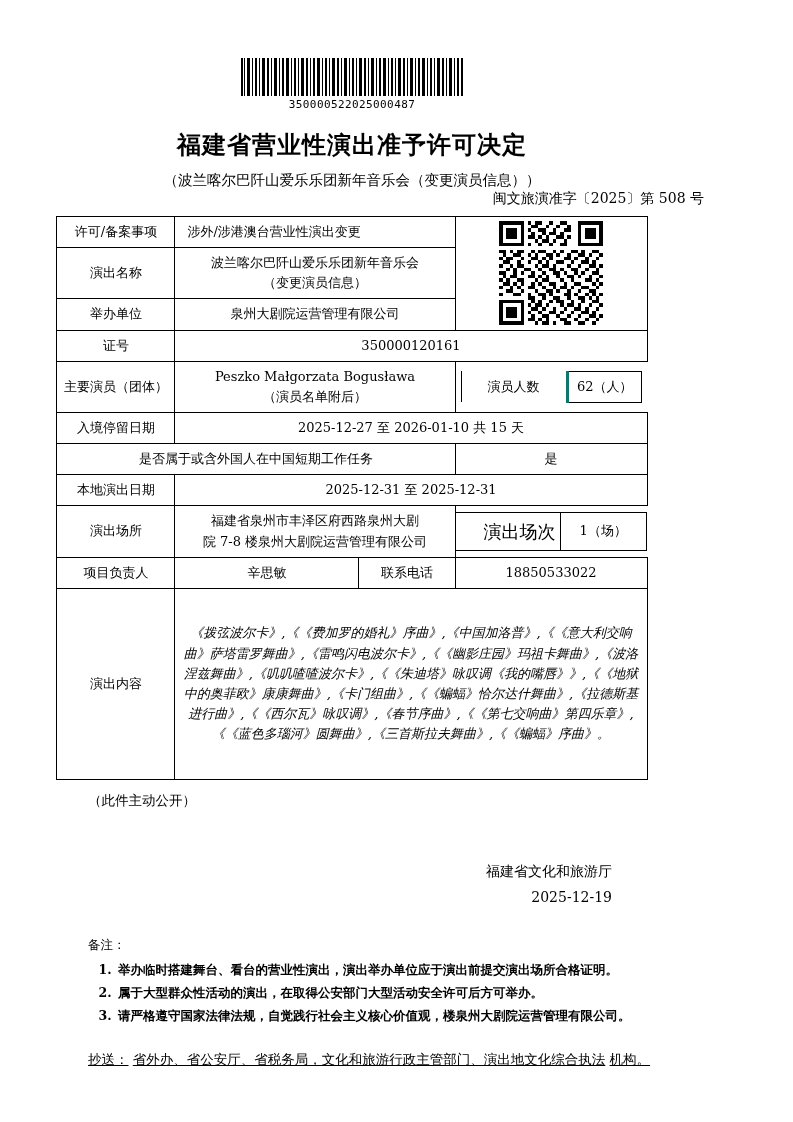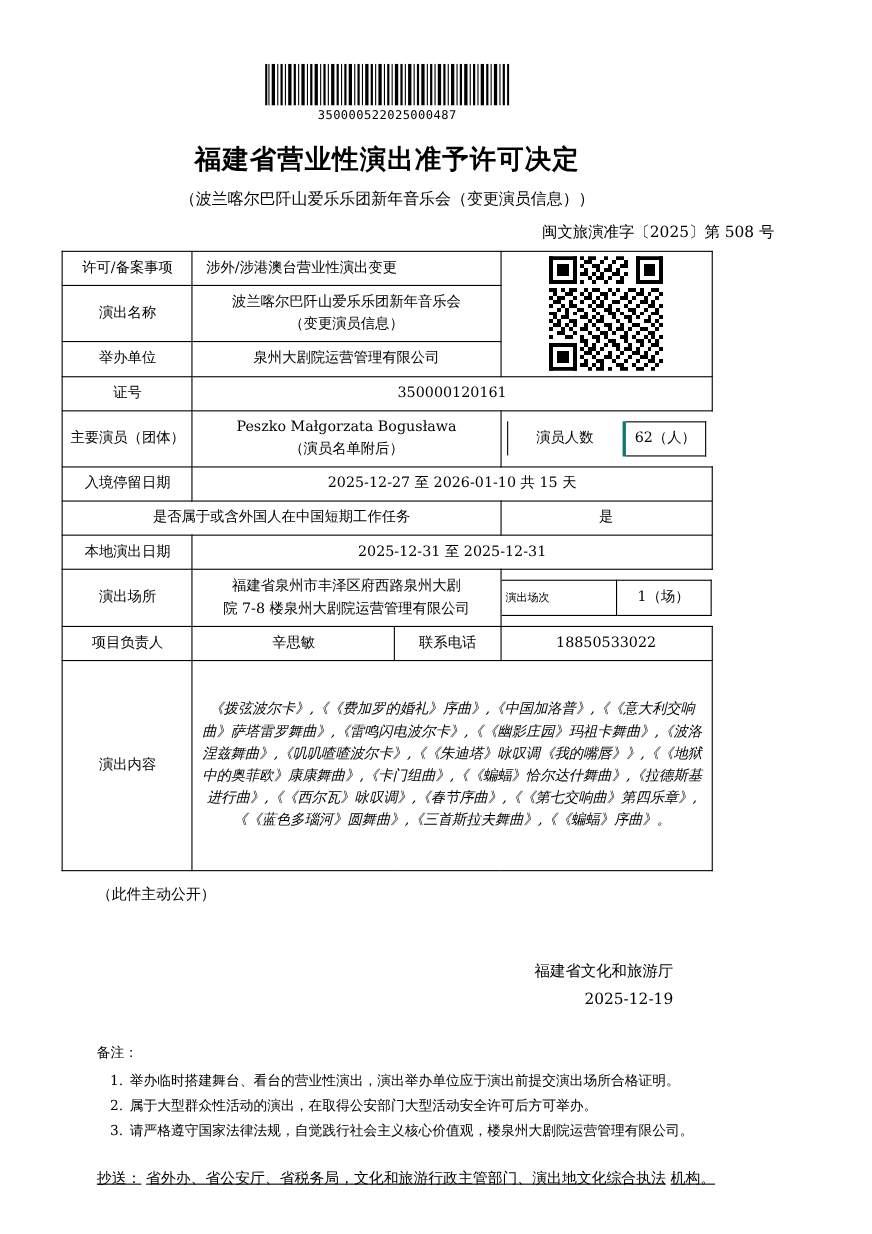--- a/index.html
+++ b/index.html
@@ -55,21 +55,20 @@
   .doc-subtitle {
     text-align: center;
     font-family: "DejaVu Serif", "Liberation Serif", serif;
     font-size: 14.5px;
     margin-top: 10px;
   }
   .doc-number {
     text-align: right;
     font-family: "DejaVu Serif", "Liberation Serif", serif;
     font-size: 14px;
-    margin-top: 12px;
   }
 
   
   table.main {
     border-collapse: collapse;
     margin: 8px auto 0 auto;
     width: 590px;
     table-layout: fixed;
     font-family: "DejaVu Serif", "Liberation Serif", serif;
   }
@@ -123,20 +122,21 @@
     font-family: "DejaVu Serif", "Liberation Serif", serif;
     font-size: 12.5px;
     margin: 22px 0 0 88px;
     line-height: 1.85;
     width: 640px;
   }
   .remarks .r-title { display: block; }
   .remarks ol {
     margin: 2px 0 0 0;
     padding-left: 28px;
+    font-weight: bold;
   }
   .remarks li { padding-left: 2px; }
 
   .cc-block {
     font-family: "DejaVu Serif", "Liberation Serif", serif;
     font-size: 13.5px;
     margin: 20px 0 0 88px;
     width: 640px;
     line-height: 1.75;
   }
@@ -522,21 +522,21 @@
       <tr>
         <td class="label">演出场所</td>
         <td colspan="2" class="two-line">
           <div>福建省泉州市丰泽区府西路泉州大剧</div>
           <div>院 7-8 楼泉州大剧院运营管理有限公司</div>
         </td>
         <td style="padding:0;border:none;">
           <table style="border-collapse:collapse;width:100%;height:100%;table-layout:fixed;">
             <tbody>
                 <tr>
-              <td style="border-left:none;font-size:10px;text-align:left;padding:5px 4px;width:96px;font-family:'DejaVu Serif','Liberation Serif',serif;">演出场次</td>
+              <td style="border-left:none;font-size:18px;text-align:right;padding:5px 4px;width:96px;font-family:'DejaVu Serif','Liberation Serif',serif;">演出场次</td>
               <td style="border-left:1px solid #000;font-size:13px;text-align:center;padding:5px 4px;font-family:'DejaVu Serif','Liberation Serif',serif;">1（场）</td>
             </tr>
           </tbody>
             </table>
         </td>
       </tr>
 
       <tr>
         <td class="label">项目负责人</td>
         <td>辛思敏</td>

